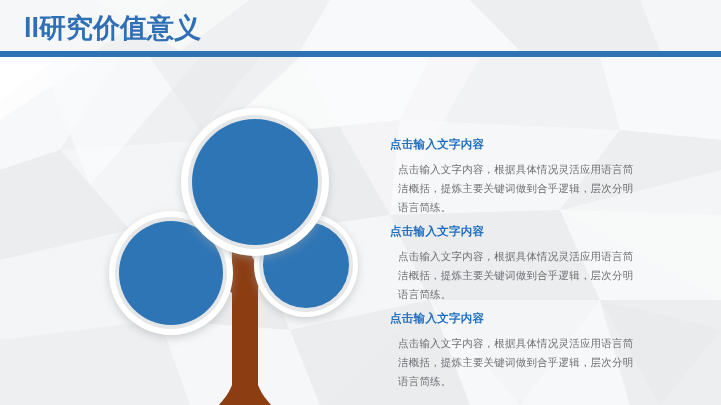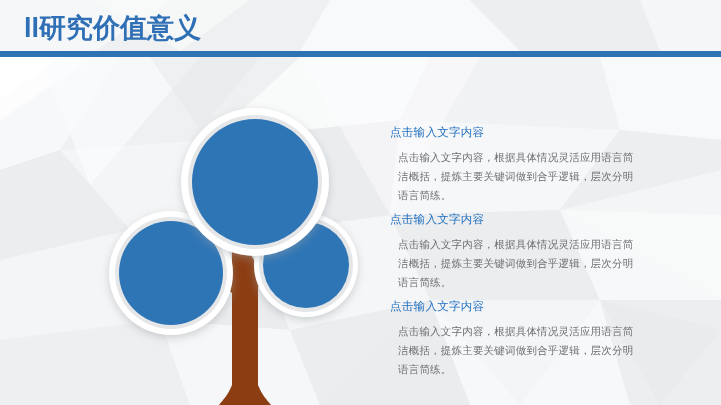--- a/index.html
+++ b/index.html
@@ -62,24 +62,24 @@
     position: absolute;
     left: 390px;
     width: 300px;
   }
   #text-block-0 { top: 120px; }
   #text-block-1 { top: 207px; }
   #text-block-2 { top: 294px; }
 
   .block-heading {
     font-size: 11.5px;
-    font-weight: normal;
+    font-weight: bold;
     color: #1f6fc0;
     line-height: 16px;
-    margin: 4px 0 5px 0;
+    margin: 16px 0 5px 0;
     letter-spacing: 0.3px;
   }
   .block-body {
     font-size: 10.5px;
     color: #6c6f72;
     line-height: 19px;
     margin: 8px;
     letter-spacing: 0.2px;
     width: 242px;
   }

